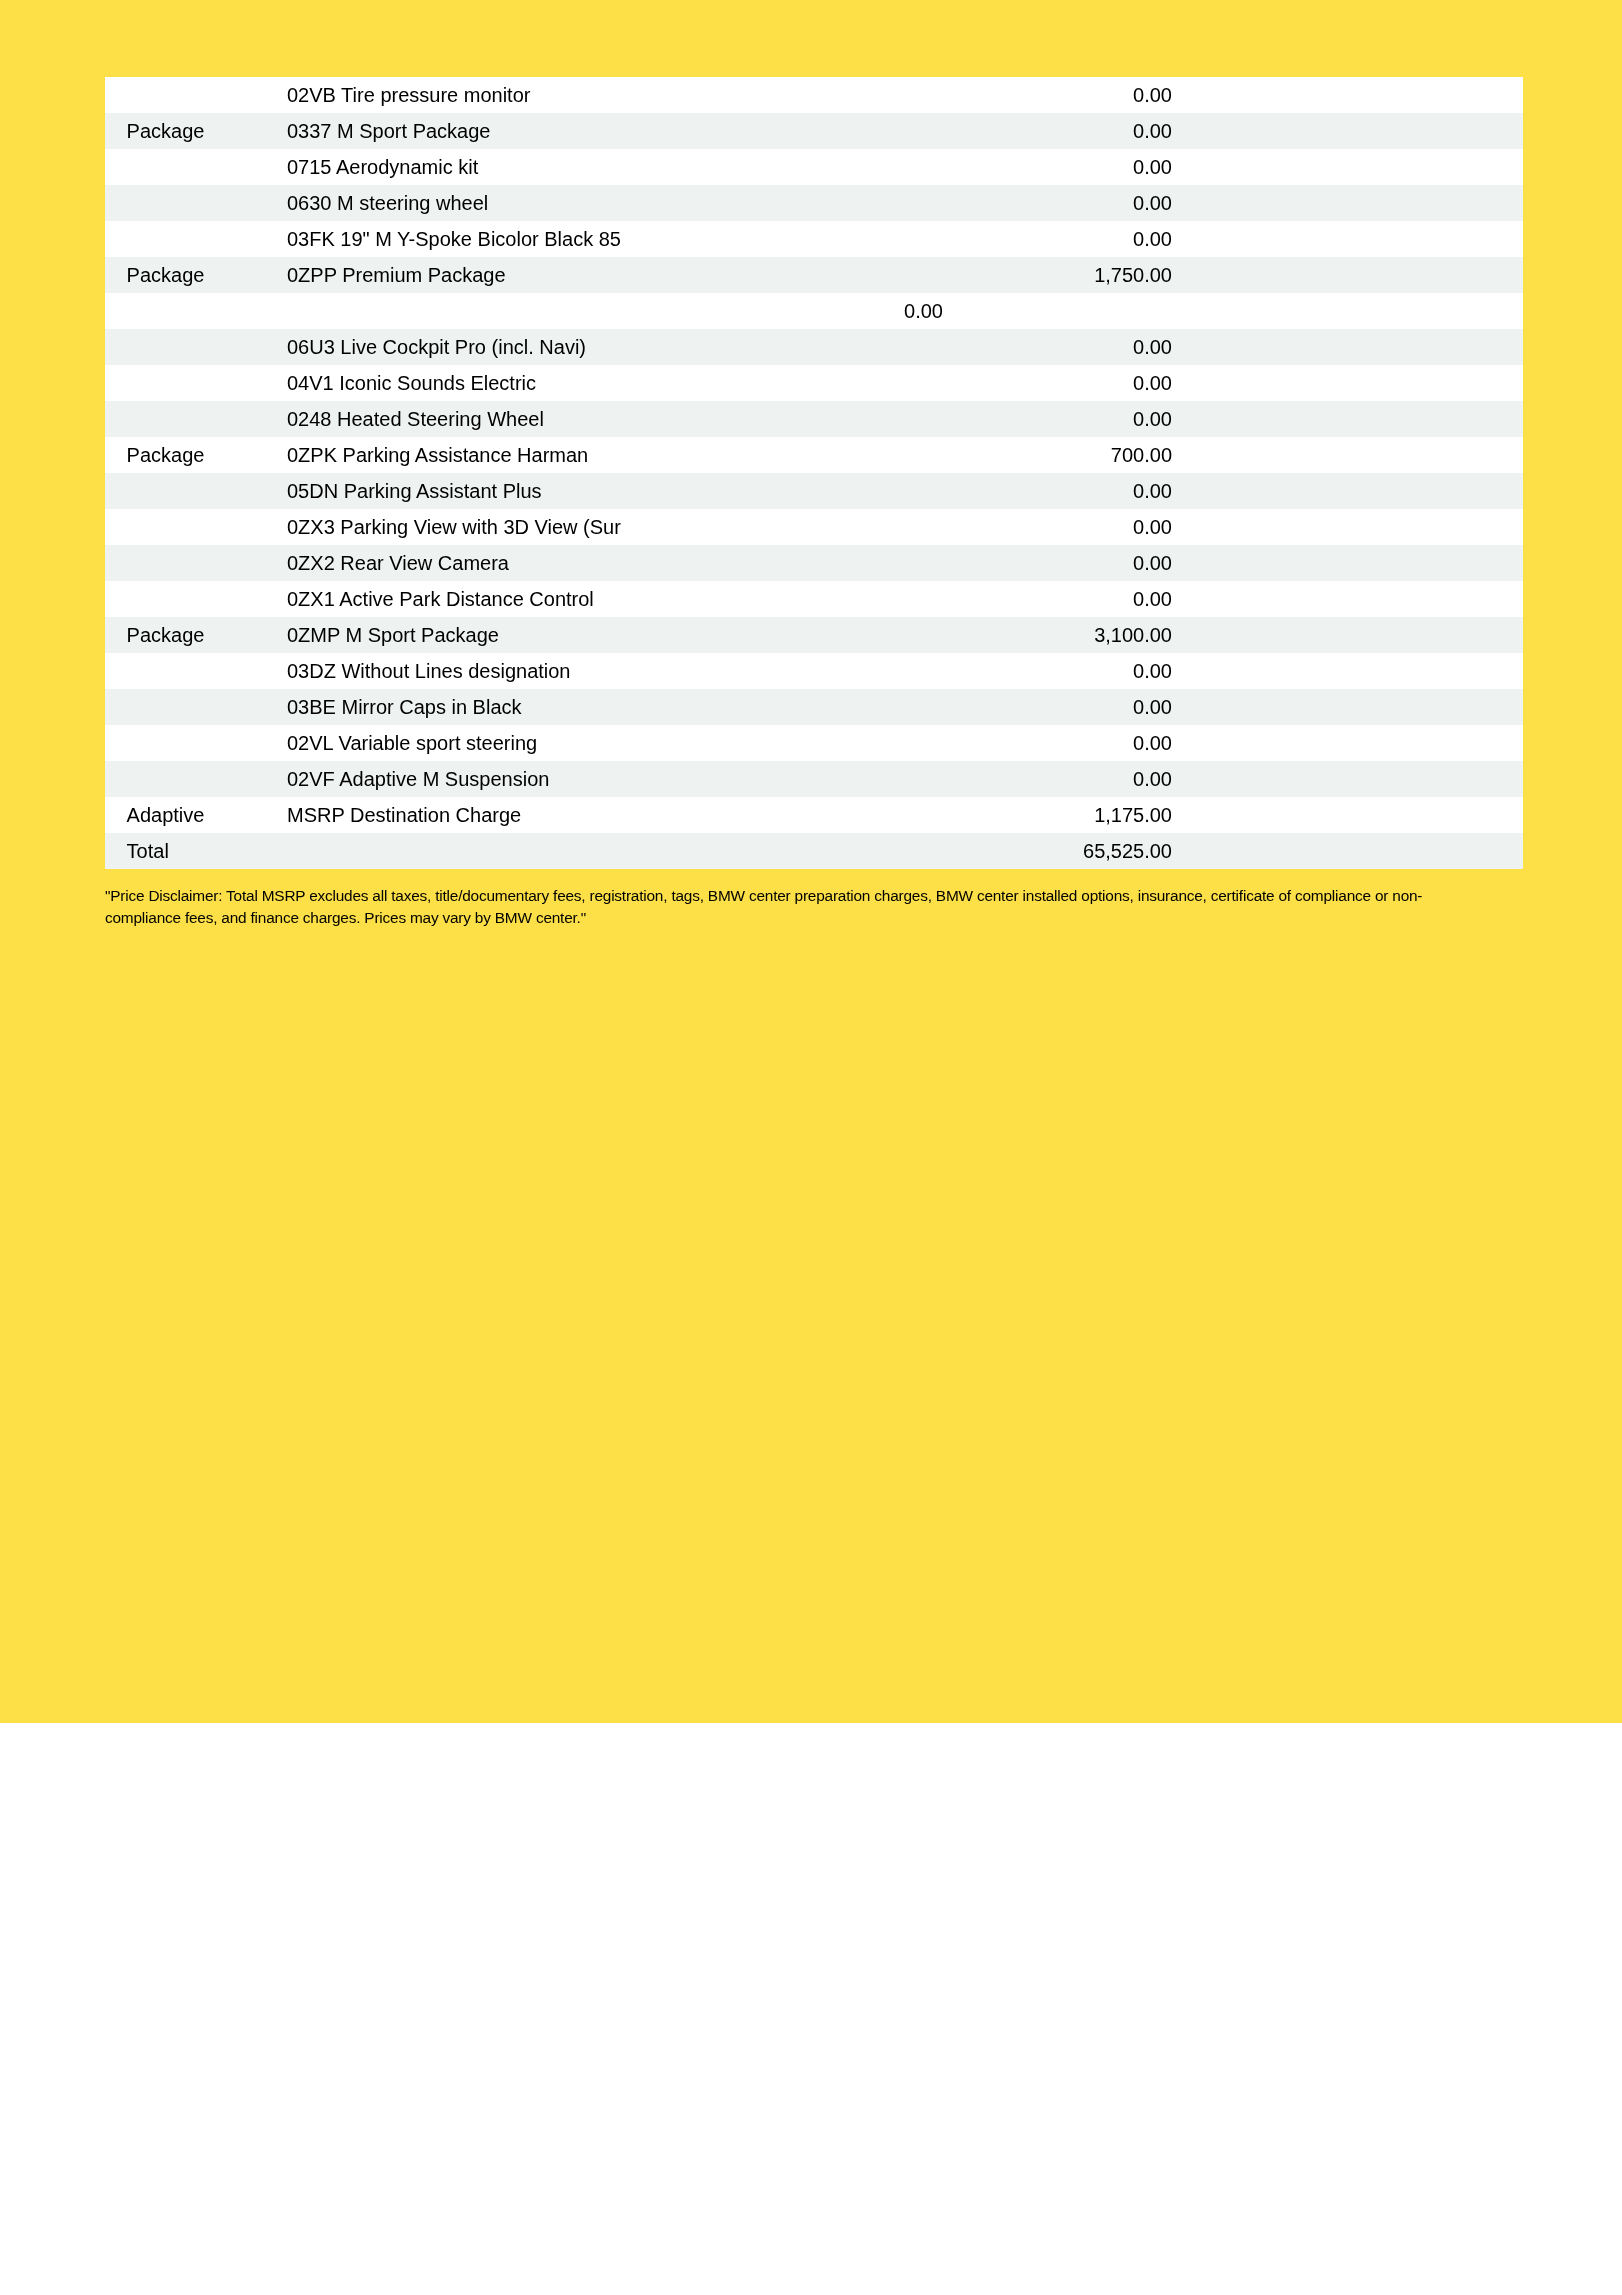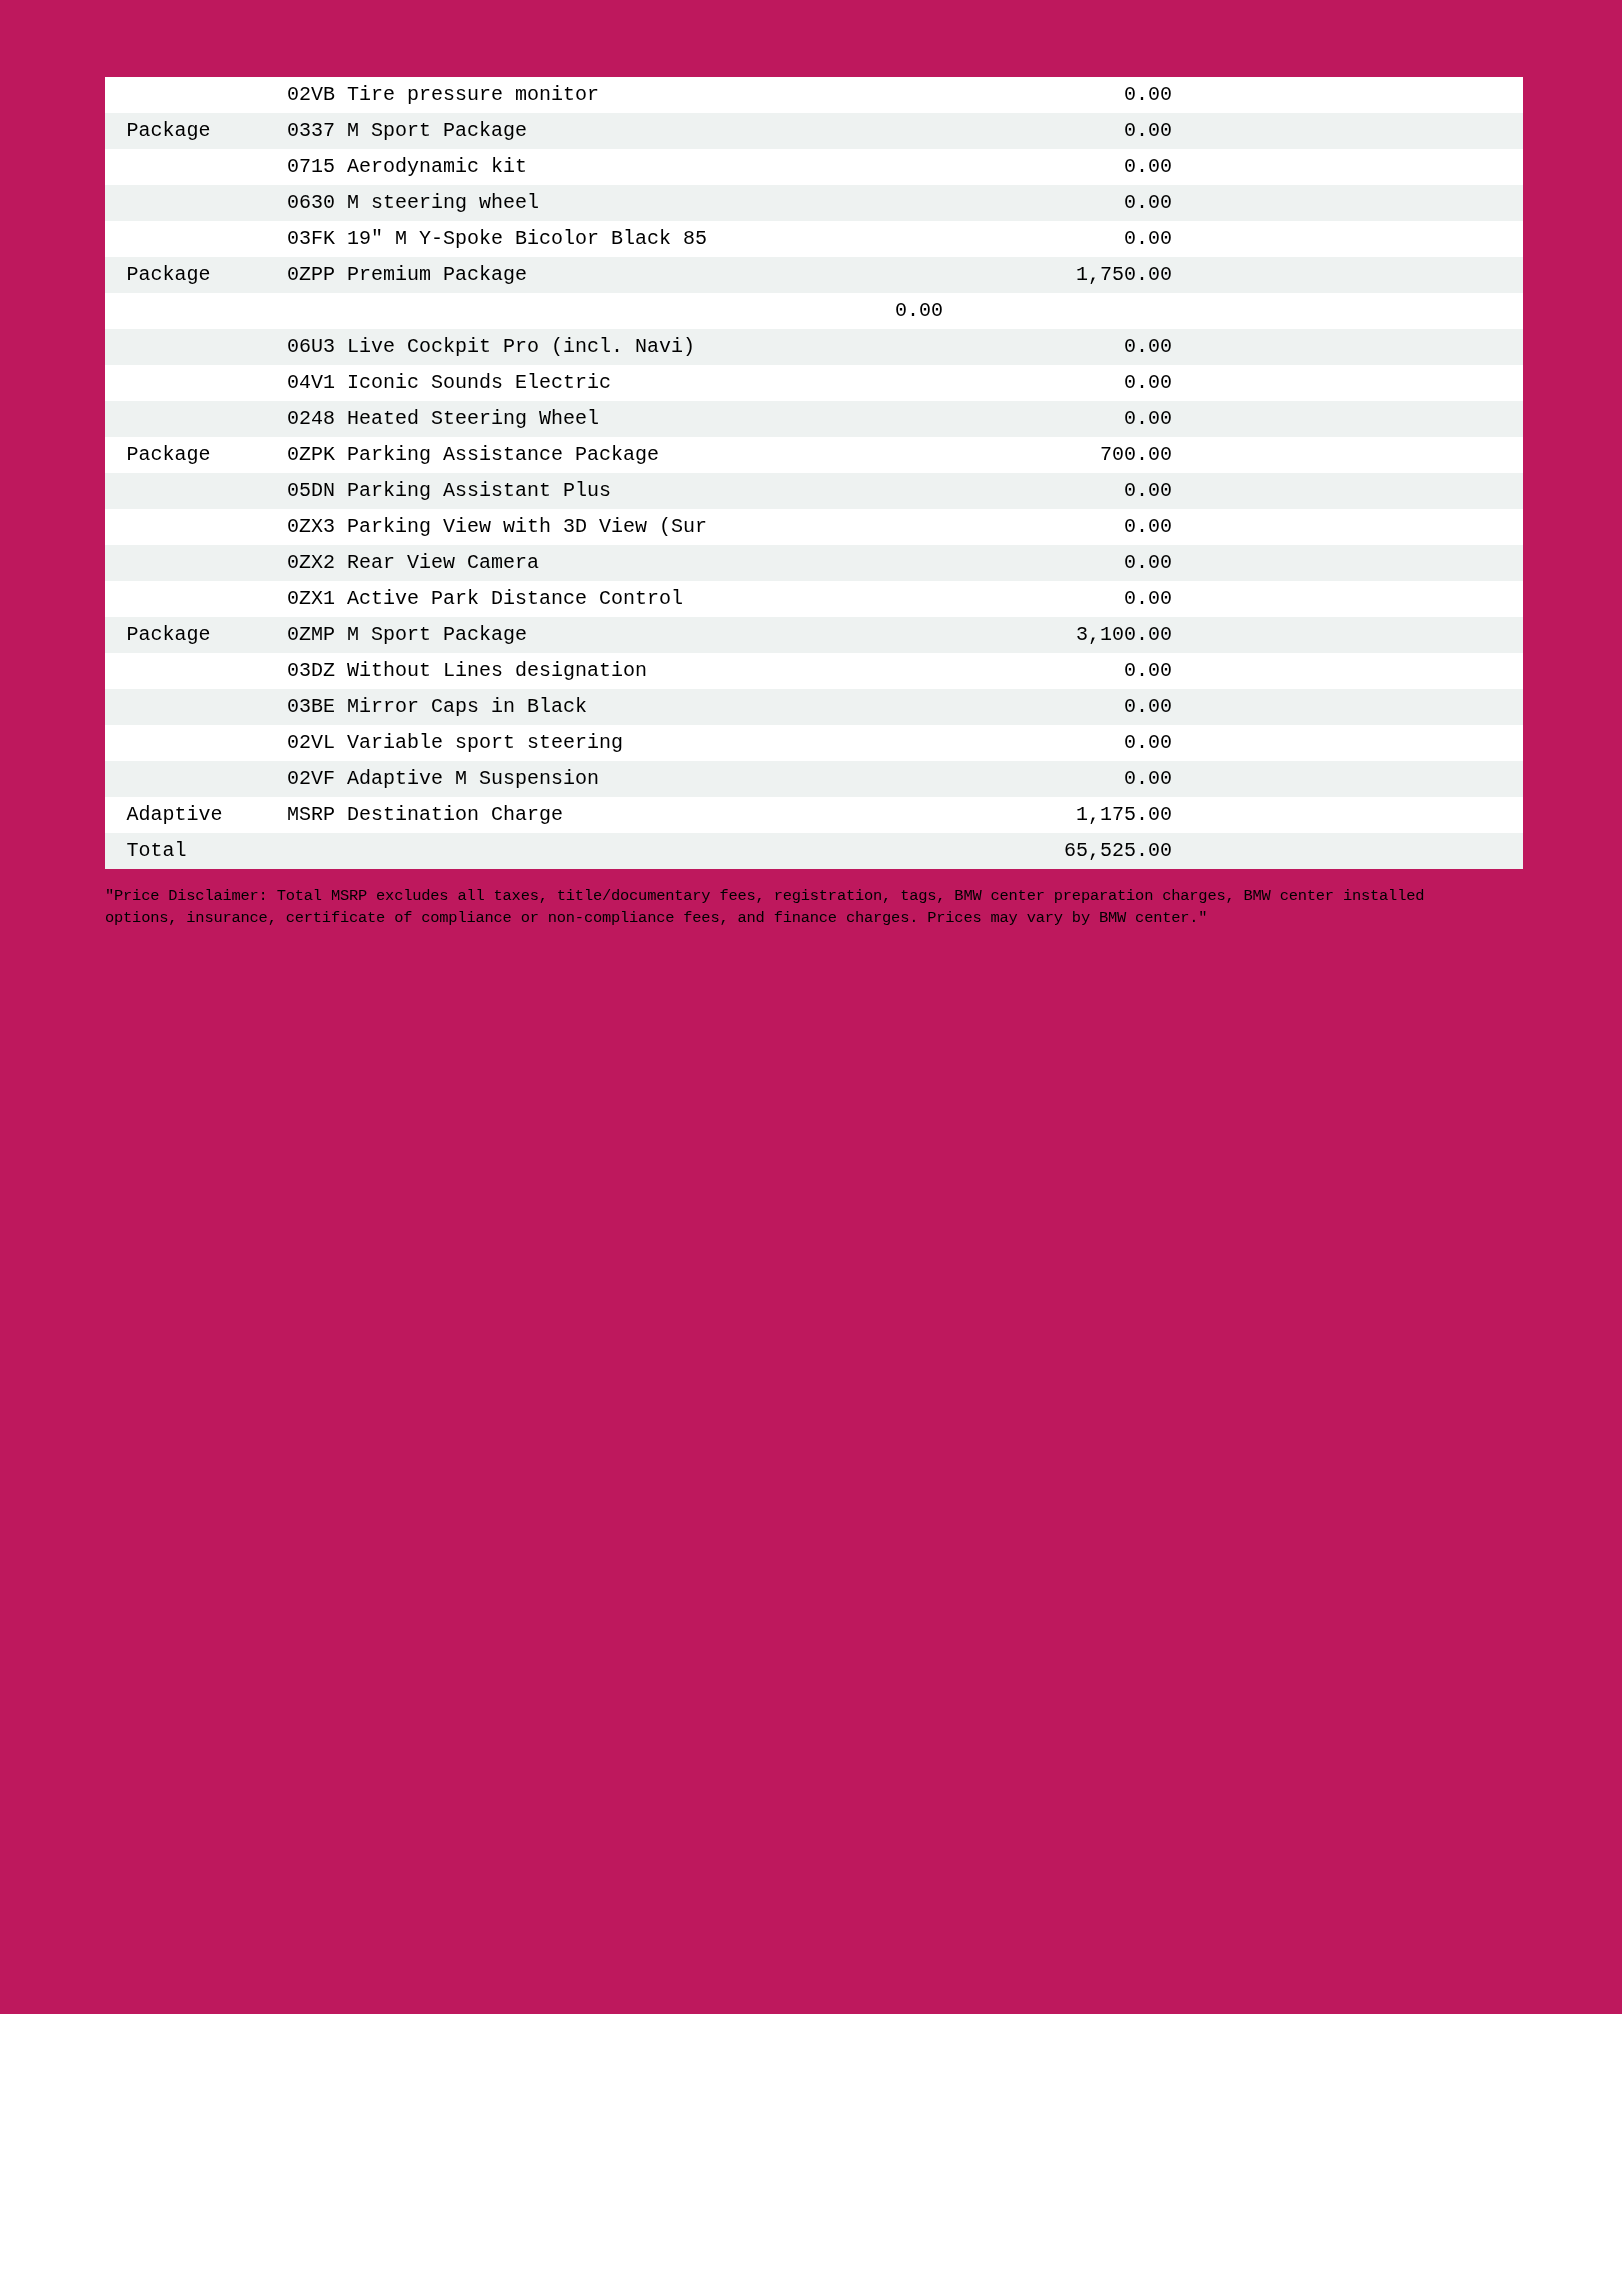--- a/index.html
+++ b/index.html
@@ -3,23 +3,23 @@
 <meta charset="utf-8">
 <style>
   html, body {
     margin: 0;
     padding: 0;
     background: #ffffff;
   }
   .page {
     position: relative;
     width: 1622px;
-    height: 2014px;
-    background: #be185d;
-    font-family: Liberation Mono, monospace;
+    height: 1723px;
+    background: #fde047;
+    font-family: Liberation Sans, sans-serif;
     color: #000000;
     overflow: hidden;
   }
   .options-table {
     position: absolute;
     left: 105px;
     top: 77px;
     width: 1418px;
   }
   .row {
@@ -105,21 +105,21 @@
         <div class="cell item">04V1 Iconic Sounds Electric</div>
         <div class="cell price">0.00</div>
       </div>
       <div class="row alt">
         <div class="cell category"></div>
         <div class="cell item">0248 Heated Steering Wheel</div>
         <div class="cell price">0.00</div>
       </div>
       <div class="row">
         <div class="cell category">Package</div>
-        <div class="cell item">0ZPK Parking Assistance Package</div>
+        <div class="cell item">0ZPK Parking Assistance Harman</div>
         <div class="cell price">700.00</div>
       </div>
       <div class="row alt">
         <div class="cell category"></div>
         <div class="cell item">05DN Parking Assistant Plus</div>
         <div class="cell price">0.00</div>
       </div>
       <div class="row">
         <div class="cell category"></div>
         <div class="cell item">0ZX3 Parking View with 3D View (Sur</div>

